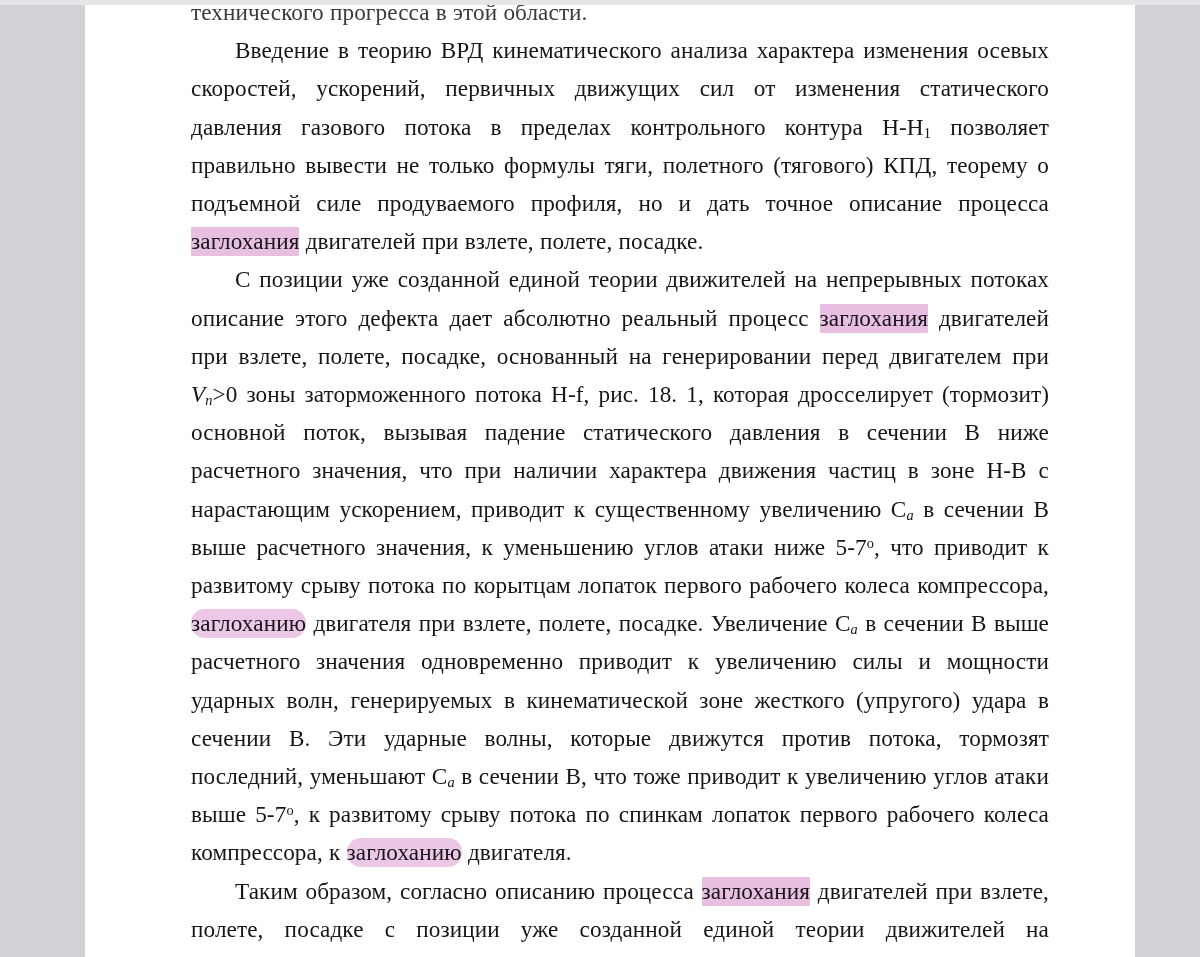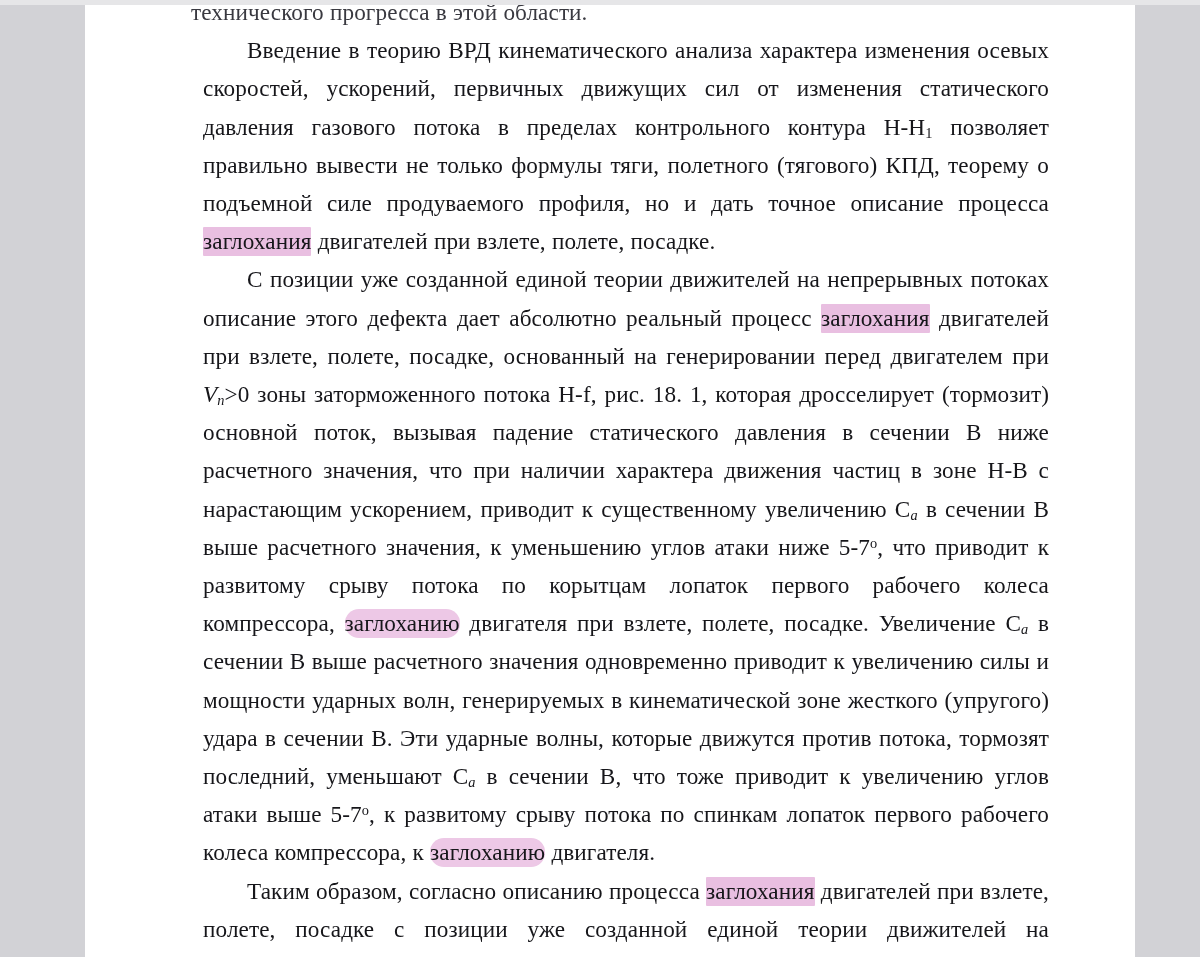--- a/index.html
+++ b/index.html
@@ -58,21 +58,20 @@
     font-size: 23.2px;
     line-height: 38.2px;
     color: #16161a;
     letter-spacing: 0.1px;
     text-indent: 0;
     word-spacing: 0.3px;
   }
 
   p.para.indent {
     text-indent: 44px;
-    margin-left: 12px;
   }
 
   
   p.para.clipped {
     color: #33333a;
     opacity: 0.97;
   }
 
   .hl {
     background-color: #e9bfe1;

